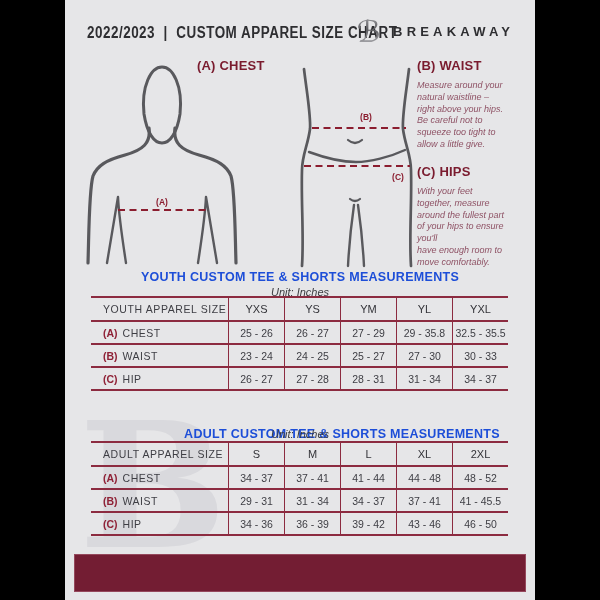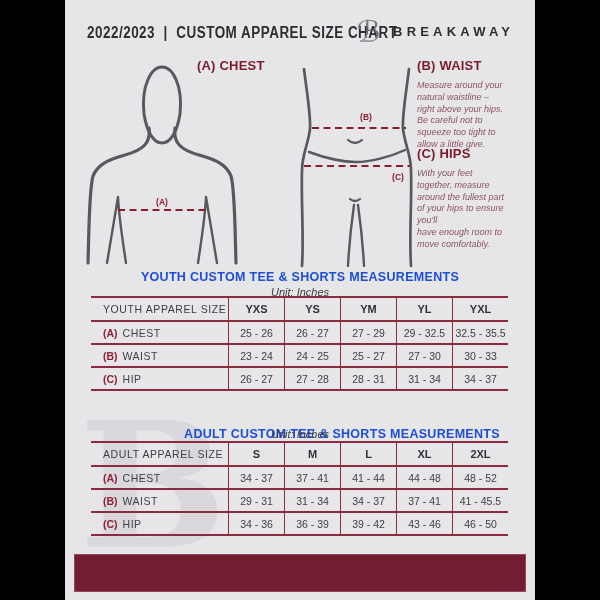--- a/index.html
+++ b/index.html
@@ -31,21 +31,21 @@
     display:flex; align-items:center; gap:9px;
   }
   .brand-name {
     font-size:13px; font-weight:bold; letter-spacing:4.2px;
     color:#2e2e31; margin-right:-4.2px;
   }
   
   .guide { position:absolute; z-index:1; }
   .chest-block { left:132px; top:58px; width:112px; }
   .waist-block { left:352px; top:58px; width:104px; }
-  .hips-block  { left:352px; top:146px; width:104px; }
+  .hips-block  { left:352px; top:164px; width:104px; }
   .guide-h { font-size:13px; font-weight:bold; color:#7a1b2e; letter-spacing:0.2px; }
   .guide-d {
     margin-top:7px; font-style:italic; font-size:9px; line-height:1.31;
     color:#8e5164; white-space:pre-line;
   }
   svg.figure { position:absolute; z-index:1; }
   .fig-stroke { fill:none; stroke:#59595d; stroke-linecap:round; }
   .dash { stroke:#8b1d2f; stroke-width:2.2; stroke-dasharray:7 4.5; fill:none; }
   .dash-label {
     font-family:"Liberation Sans", sans-serif; font-size:8.5px;
@@ -73,21 +73,21 @@
     display:grid; grid-template-columns:137px 56px 56px 56px 56px 56px;
     border-bottom:2px solid #8c2b40; height:21px;
   }
   .trow.head { height:22px; }
   .c {
     display:flex; align-items:center; justify-content:center;
     border-left:1px solid #8c2b40;
     font-size:10.5px; color:#3e3e44;
   }
   .c.first { border-left:none; justify-content:flex-start; padding-left:12px; }
-  .head .c { font-weight:bold; font-size:11px; color:#333338; }
+  .head .c { font-weight:normal; font-size:11px; color:#333338; }
   .head .c.first { font-weight:normal; font-size:10.5px; letter-spacing:0.6px; color:#3e3e44; }
   .mk { color:#8f2136; font-weight:bold; margin-right:5px; font-size:10.5px; }
   .lb { letter-spacing:0.5px; font-size:10.5px; }
   
   .footer-bar {
     position:absolute; left:9px; top:554px; width:452px; height:38px; z-index:2;
     background:#731d33; border:1px solid #95485c; box-sizing:border-box;
   }
 </style>
 </head>
@@ -172,21 +172,21 @@
       <div class="c">YXL</div>
     </div>
     <div class="trow">
       <div class="c first">
         <span class="mk">(A)</span>
         <span class="lb">CHEST</span>
       </div>
       <div class="c">25 - 26</div>
       <div class="c">26 - 27</div>
       <div class="c">27 - 29</div>
-      <div class="c">29 - 32.5</div>
+      <div class="c">29 - 35.8</div>
       <div class="c">32.5 - 35.5</div>
     </div>
     <div class="trow">
       <div class="c first">
         <span class="mk">(B)</span>
         <span class="lb">WAIST</span>
       </div>
       <div class="c">23 - 24</div>
       <div class="c">24 - 25</div>
       <div class="c">25 - 27</div>

